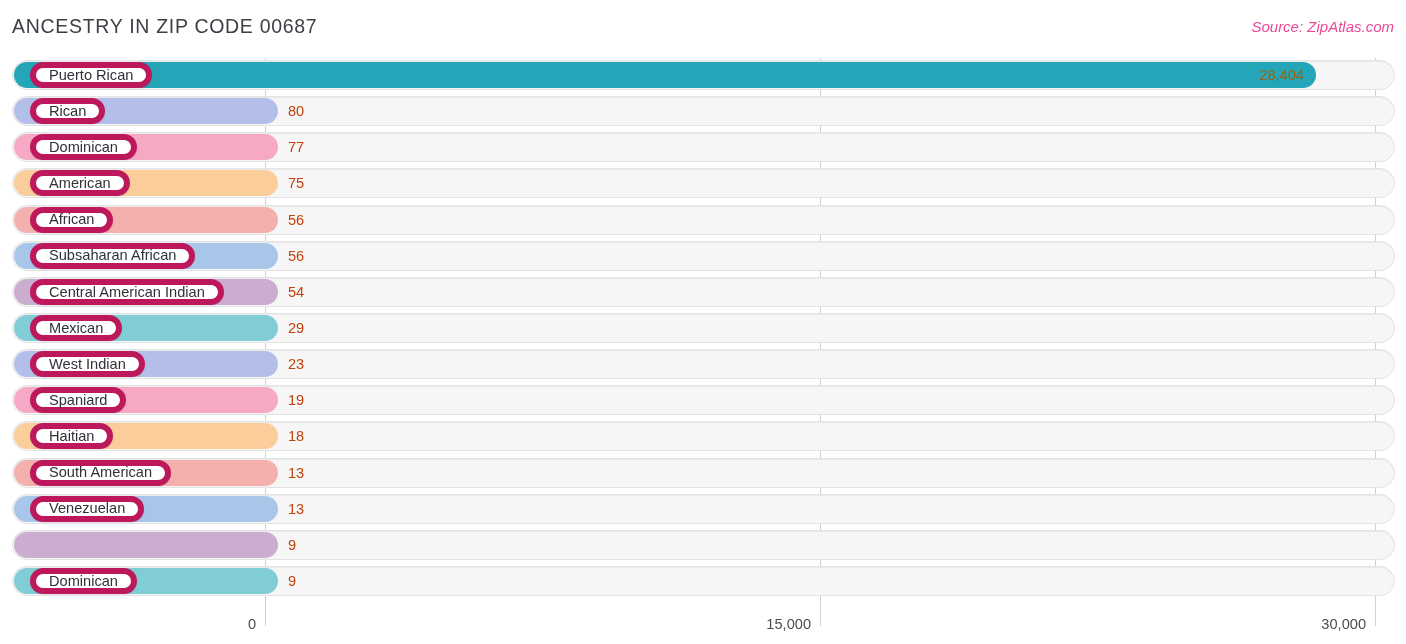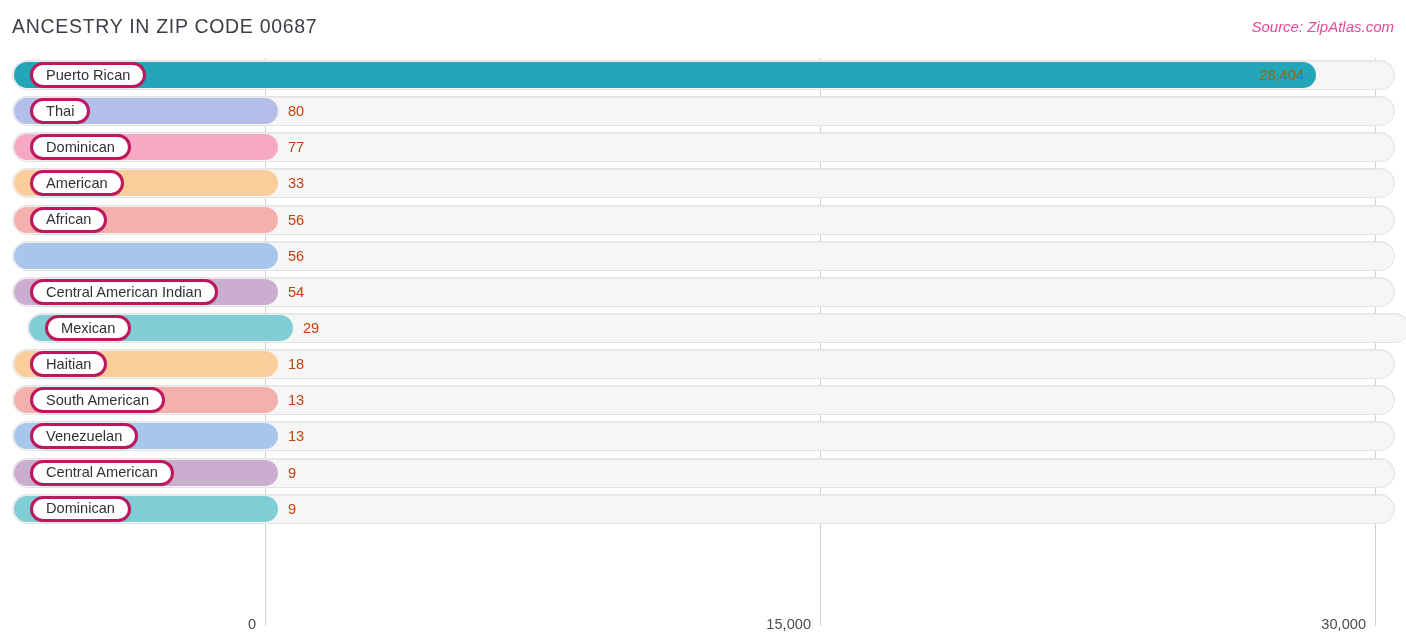--- a/index.html
+++ b/index.html
@@ -50,21 +50,21 @@
   .bar{
     position:absolute;left:14px;top:4px;
     height:26px;
     border-radius:13px;
     box-sizing:border-box;
   }
   .pill{
     position:absolute;left:30px;top:4px;
     height:26px;
     background:#ffffff;
-    border:3px solid #be185d;
+    border:6px solid #be185d;
     border-radius:13px;
     box-sizing:border-box;
     display:flex;align-items:center;
     padding:0 13px;
     box-shadow:0 1px 2px rgba(0,0,0,0.07);
     white-space:nowrap;
   }
   .pill-label{
     font-size:14.6px;color:#2f3238;line-height:1;
   }
@@ -112,69 +112,88 @@
           <div class="bar" style="width: 1301.95px; background: rgb(37, 166, 184);"></div>
           <div class="pill">
             <span class="pill-label">Puerto Rican</span>
           </div>
           <div class="value inside" style="left: 1195.95px; width: 108px; color: #a16207;">28,404</div>
         </div>
         <div class="row" style="height: 36.15px;">
           <div class="track"></div>
           <div class="bar" style="width: 264px; background: rgb(179, 191, 232);"></div>
           <div class="pill">
-            <span class="pill-label">Thai</span>
+            <span class="pill-label">Rican</span>
           </div>
           <div class="value" style="left: 288px;">80</div>
         </div>
         <div class="row" style="height: 36.15px;">
           <div class="track"></div>
           <div class="bar" style="width: 264px; background: rgb(247, 168, 196);"></div>
           <div class="pill">
             <span class="pill-label">Dominican</span>
           </div>
           <div class="value" style="left: 288px;">77</div>
         </div>
         <div class="row" style="height: 36.15px;">
           <div class="track"></div>
           <div class="bar" style="width: 264px; background: rgb(251, 205, 154);"></div>
           <div class="pill">
             <span class="pill-label">American</span>
           </div>
-          <div class="value" style="left: 288px;">33</div>
+          <div class="value" style="left: 288px;">75</div>
         </div>
         <div class="row" style="height: 36.15px;">
           <div class="track"></div>
           <div class="bar" style="width: 264px; background: rgb(244, 176, 173);"></div>
           <div class="pill">
             <span class="pill-label">African</span>
           </div>
           <div class="value" style="left: 288px;">56</div>
         </div>
         <div class="row" style="height: 36.15px;">
           <div class="track"></div>
           <div class="bar" style="width: 264px; background: rgb(168, 198, 234);"></div>
+          <div class="pill">
+            <span class="pill-label">Subsaharan African</span>
+          </div>
           <div class="value" style="left: 288px;">56</div>
         </div>
         <div class="row" style="height: 36.15px;">
           <div class="track"></div>
           <div class="bar" style="width: 264px; background: rgb(203, 173, 208);"></div>
           <div class="pill">
             <span class="pill-label">Central American Indian</span>
           </div>
           <div class="value" style="left: 288px;">54</div>
         </div>
-        <div class="row" style="height: 36.15px; margin-left: 15px;">
+        <div class="row" style="height: 36.15px;">
           <div class="track"></div>
           <div class="bar" style="width: 264px; background: rgb(128, 205, 214);"></div>
           <div class="pill">
             <span class="pill-label">Mexican</span>
           </div>
           <div class="value" style="left: 288px;">29</div>
         </div>
+        <div class="row" style="height: 36.15px;">
+          <div class="track"></div>
+          <div class="bar" style="width: 264px; background: rgb(179, 191, 232);"></div>
+          <div class="pill">
+            <span class="pill-label">West Indian</span>
+          </div>
+          <div class="value" style="left: 288px;">23</div>
+        </div>
+        <div class="row" style="height: 36.15px;">
+          <div class="track"></div>
+          <div class="bar" style="width: 264px; background: rgb(247, 168, 196);"></div>
+          <div class="pill">
+            <span class="pill-label">Spaniard</span>
+          </div>
+          <div class="value" style="left: 288px;">19</div>
+        </div>
         <div class="row" style="height: 36.15px; padding-left: 40px;">
           <div class="track"></div>
           <div class="bar" style="width: 264px; background: rgb(251, 205, 154);"></div>
           <div class="pill">
             <span class="pill-label">Haitian</span>
           </div>
           <div class="value" style="left: 288px;">18</div>
         </div>
         <div class="row" style="height: 36.15px;">
           <div class="track"></div>
@@ -188,23 +207,20 @@
           <div class="track"></div>
           <div class="bar" style="width: 264px; background: rgb(168, 198, 234);"></div>
           <div class="pill">
             <span class="pill-label">Venezuelan</span>
           </div>
           <div class="value" style="left: 288px;">13</div>
         </div>
         <div class="row" style="height: 36.15px;">
           <div class="track"></div>
           <div class="bar" style="width: 264px; background: rgb(203, 173, 208);"></div>
-          <div class="pill">
-            <span class="pill-label">Central American</span>
-          </div>
           <div class="value" style="left: 288px;">9</div>
         </div>
         <div class="row" style="height: 36.15px;">
           <div class="track"></div>
           <div class="bar" style="width: 264px; background: rgb(128, 205, 214);"></div>
           <div class="pill">
             <span class="pill-label">Dominican</span>
           </div>
           <div class="value" style="left: 288px;">9</div>
         </div>

